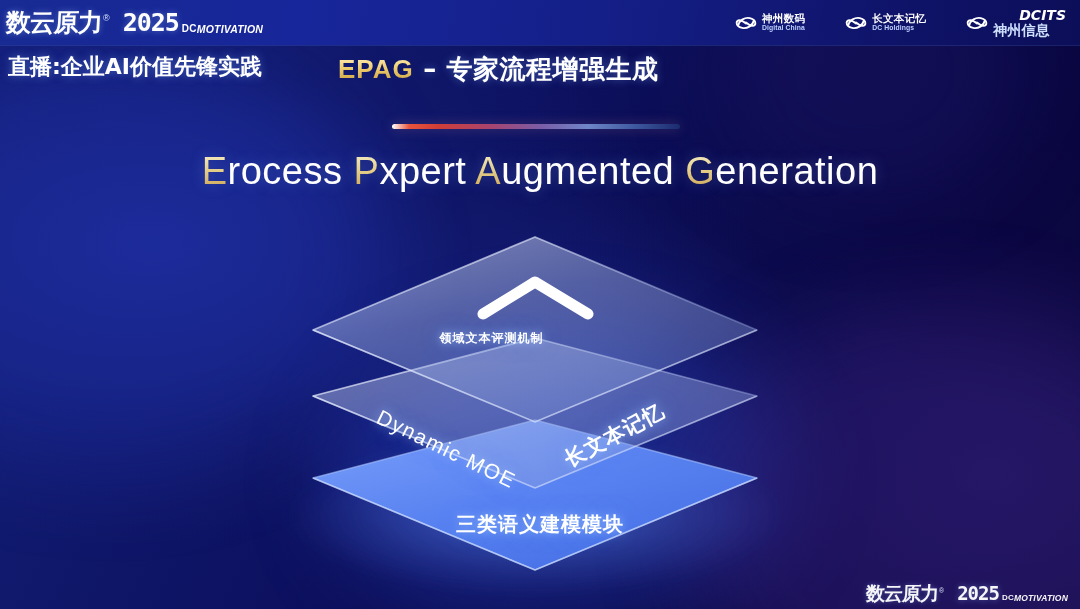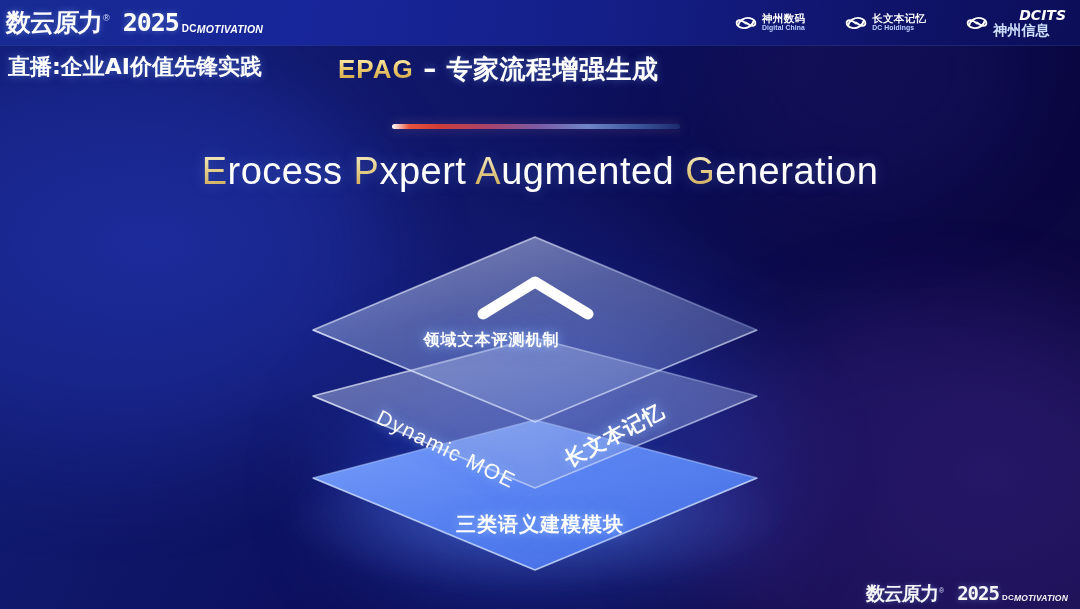--- a/index.html
+++ b/index.html
@@ -109,21 +109,21 @@
   
   #stack{ position:absolute; left:0; top:0; width:1080px; height:609px; pointer-events:none; }
   #stack svg{ position:absolute; left:0; top:0; }
 
   .layer-label{
     position:absolute; white-space:nowrap; color:#ffffff;
     font-family:"DejaVu Sans","Liberation Sans",sans-serif;
     text-shadow:0 0 10px rgba(160,200,255,.75), 0 0 22px rgba(90,140,255,.45);
     user-select:none;
   }
-  #label-top{ left:0; top:330px; width:983px; text-align:center; font-size:16px; font-weight:700; letter-spacing:1px; }
+  #label-top{ left:0; top:330px; width:983px; text-align:center; font-size:12px; font-weight:700; letter-spacing:1px; }
   #label-bottom{ left:0; top:511px; width:1080px; text-align:center; font-size:20px; font-weight:700; letter-spacing:1px; }
   #label-moe{
     left:378px; top:404px; font-size:21px; font-weight:400; letter-spacing:1.5px;
     font-family:"Liberation Sans",sans-serif;
     transform:rotate(26deg); transform-origin:left center;
   }
   #label-mem{
     left:566px; top:447px; font-size:21px; font-weight:700; letter-spacing:1px;
     transform:rotate(-28deg); transform-origin:left center;
   }

